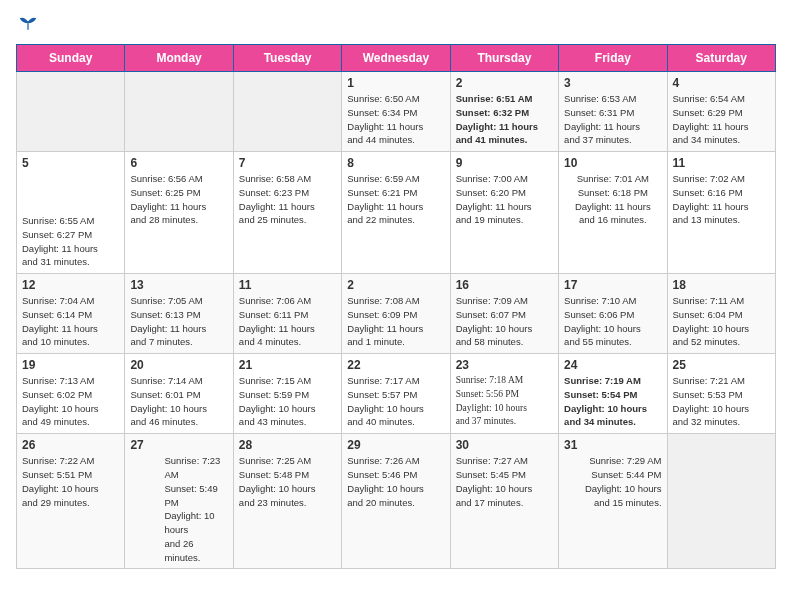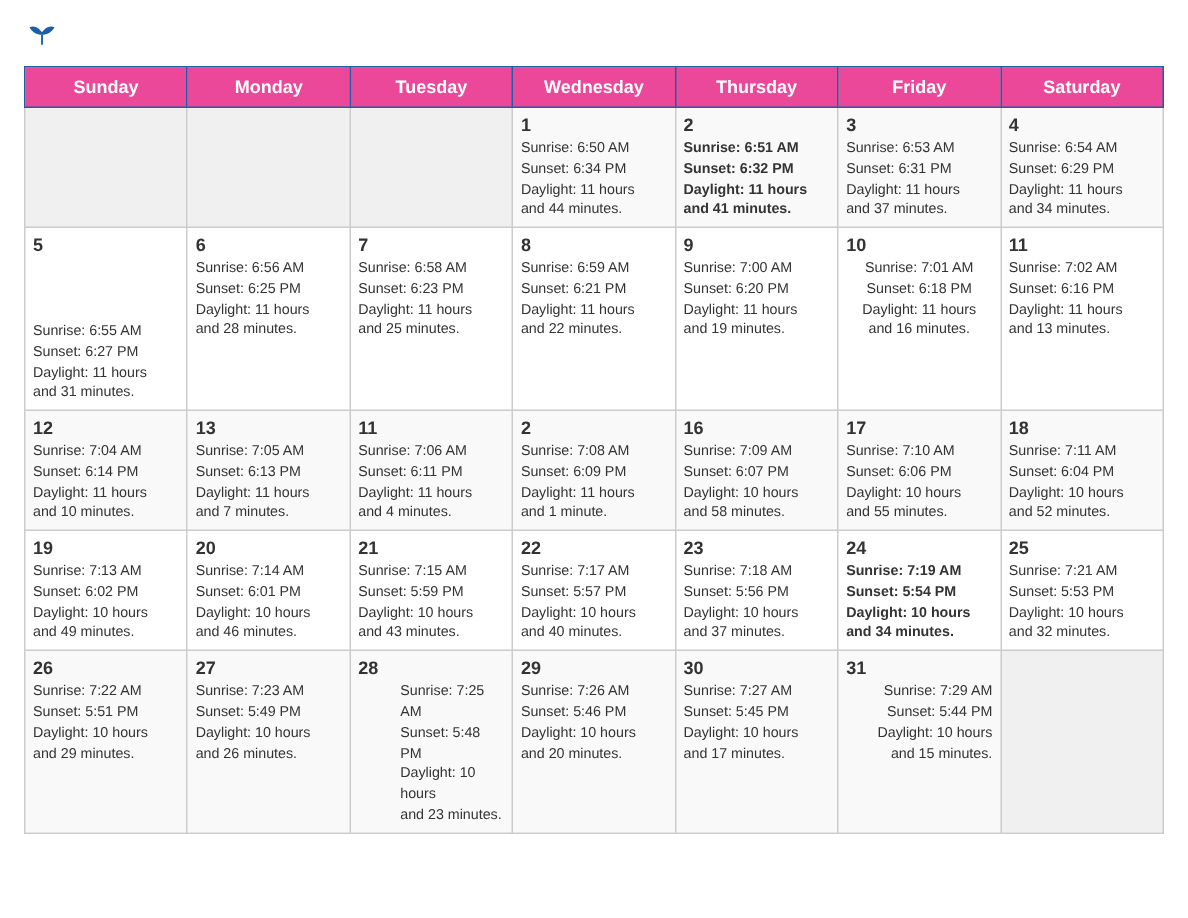--- a/index.html
+++ b/index.html
@@ -280,21 +280,21 @@
         </td>
         <td>
           <span class="day-num">22</span>
           <div class="day-info" style="white-space: pre-line;">Sunrise: 7:17 AM
 Sunset: 5:57 PM
 Daylight: 10 hours
 and 40 minutes.</div>
         </td>
         <td>
           <span class="day-num">23</span>
-          <div class="day-info" style="white-space: pre-line;">Sunrise: 7:18 AM
+          <div class="day-info" style="white-space: pre-line; font-family: Liberation Serif, serif;">Sunrise: 7:18 AM
 Sunset: 5:56 PM
 Daylight: 10 hours
 and 37 minutes.</div>
         </td>
         <td>
           <span class="day-num">24</span>
           <div class="day-info" style="white-space: pre-line; font-weight: bold;">Sunrise: 7:19 AM
 Sunset: 5:54 PM
 Daylight: 10 hours
 and 34 minutes.</div>
@@ -310,28 +310,28 @@
       <tr>
         <td>
           <span class="day-num">26</span>
           <div class="day-info" style="white-space: pre-line;">Sunrise: 7:22 AM
 Sunset: 5:51 PM
 Daylight: 10 hours
 and 29 minutes.</div>
         </td>
         <td>
           <span class="day-num">27</span>
-          <div class="day-info" style="white-space: pre-line;">Sunrise: 7:23 AM
+          <div class="day-info" style="white-space: pre-line; margin-left: 34px;">Sunrise: 7:23 AM
 Sunset: 5:49 PM
 Daylight: 10 hours
 and 26 minutes.</div>
         </td>
         <td>
           <span class="day-num">28</span>
-          <div class="day-info" style="white-space: pre-line; margin-left: 28px;">Sunrise: 7:25 AM
+          <div class="day-info" style="white-space: pre-line;">Sunrise: 7:25 AM
 Sunset: 5:48 PM
 Daylight: 10 hours
 and 23 minutes.</div>
         </td>
         <td>
           <span class="day-num">29</span>
           <div class="day-info" style="white-space: pre-line;">Sunrise: 7:26 AM
 Sunset: 5:46 PM
 Daylight: 10 hours
 and 20 minutes.</div>

